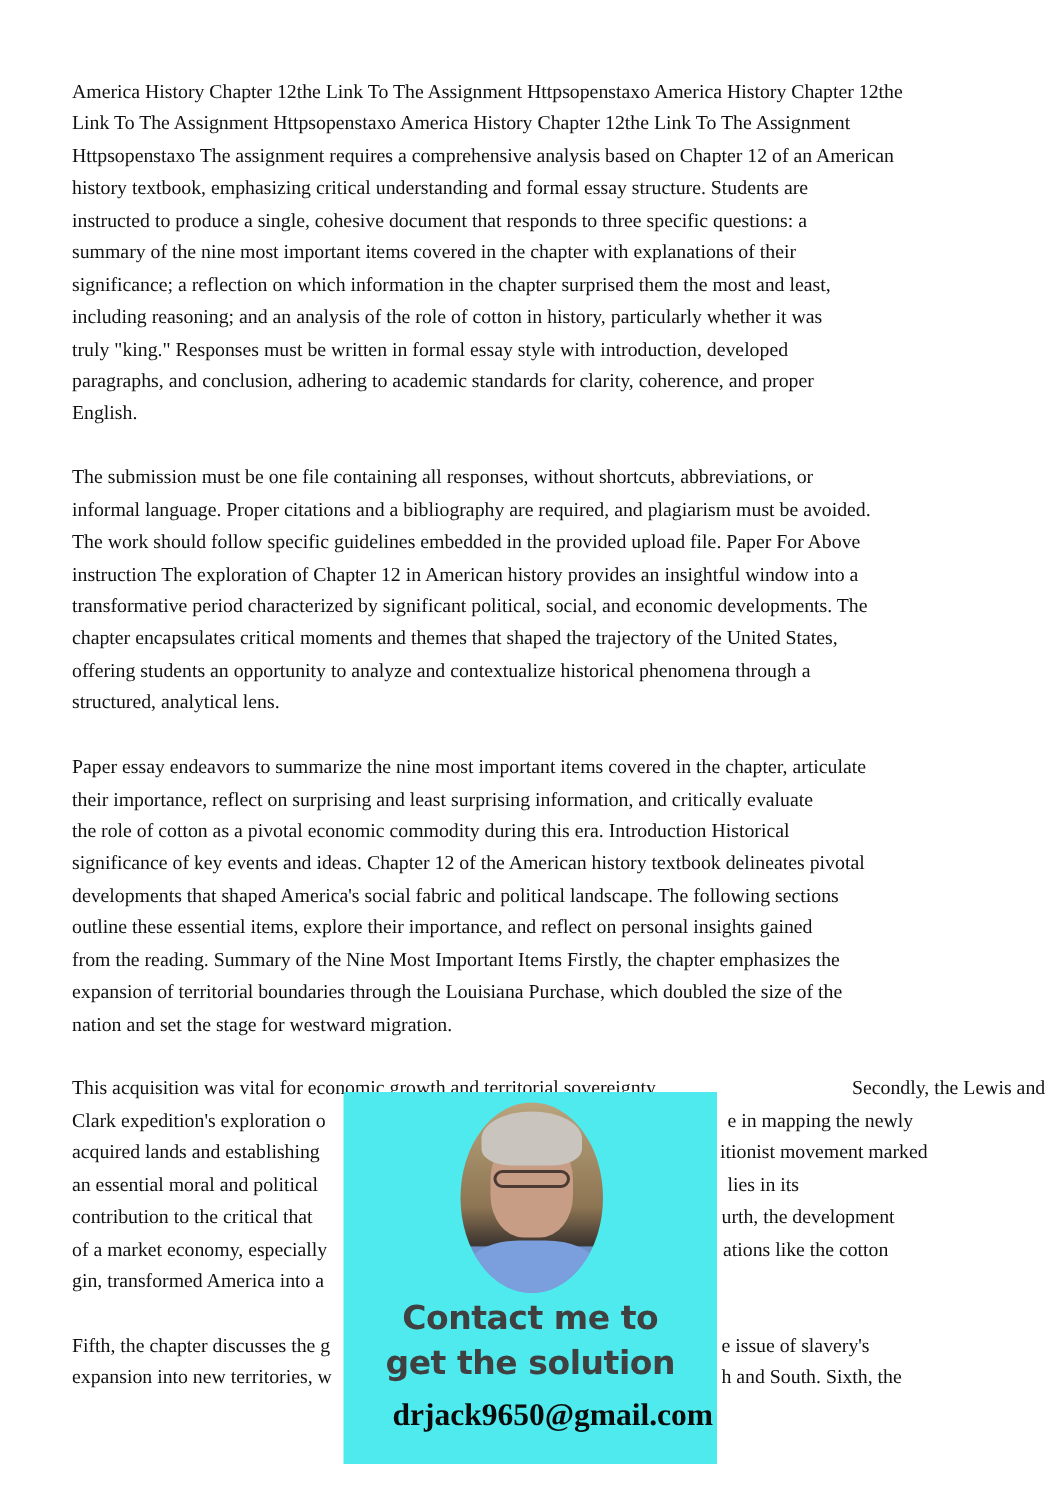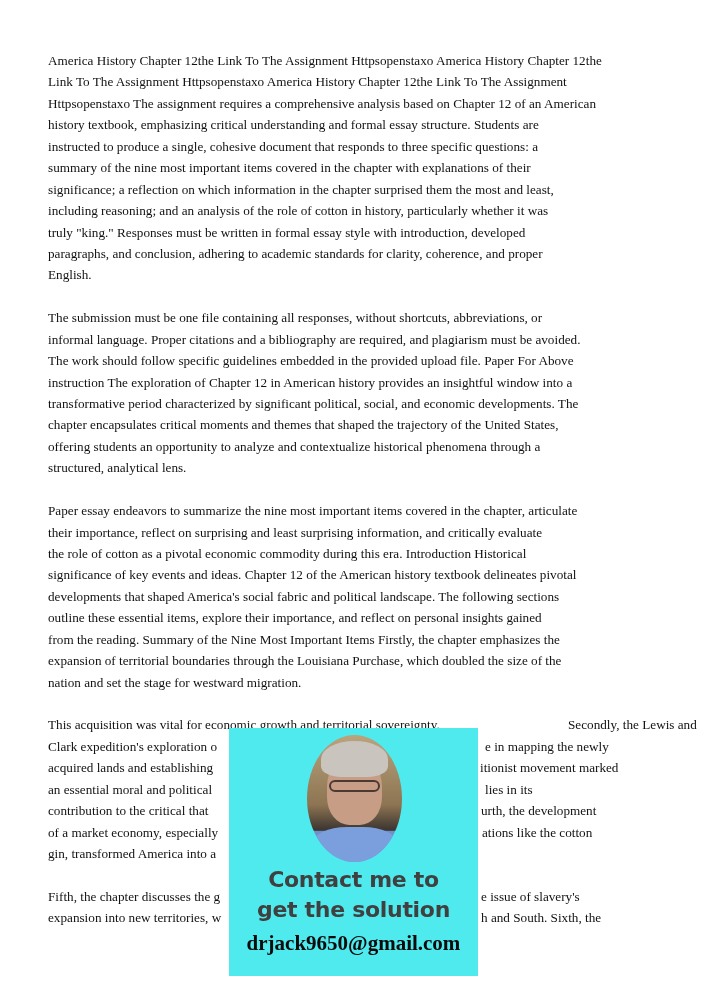--- a/index.html
+++ b/index.html
@@ -27,21 +27,21 @@
   .portrait .glasses { position: absolute; left: 22px; top: 45px; width: 51px; height: 12px; border: 2px solid #4a3a33; border-radius: 6px; box-sizing: border-box; }
   .portrait .shirt { position: absolute; left: 6px; top: 92px; width: 84px; height: 40px; border-radius: 40% 40% 0 0; background: #7b9fdc; }
   .contact-line {
     position: absolute; left: 0; width: 249px; text-align: center;
     font-family: "DejaVu Sans", "Liberation Sans", sans-serif; font-weight: bold;
     font-size: 22px; color: #404040; letter-spacing: -0.3px;
   }
   .email {
     position: absolute; left: 0; top: 203px; width: 249px; text-align: center;
     font-family: "Liberation Serif", "DejaVu Serif", serif; font-weight: bold;
-    font-size: 21px; color: #0b0b0b;
+    font-size: 21px; color: #0b0b0b; padding-left: 15px;
   }
 </style>
 </head>
 <body>
 
 <div class="page">
 
   <div class="para">
     <span class="line">America History Chapter 12the Link To The Assignment Httpsopenstaxo America History Chapter 12the</span>
     <span class="line">Link To The Assignment Httpsopenstaxo America History Chapter 12the Link To The Assignment</span>

